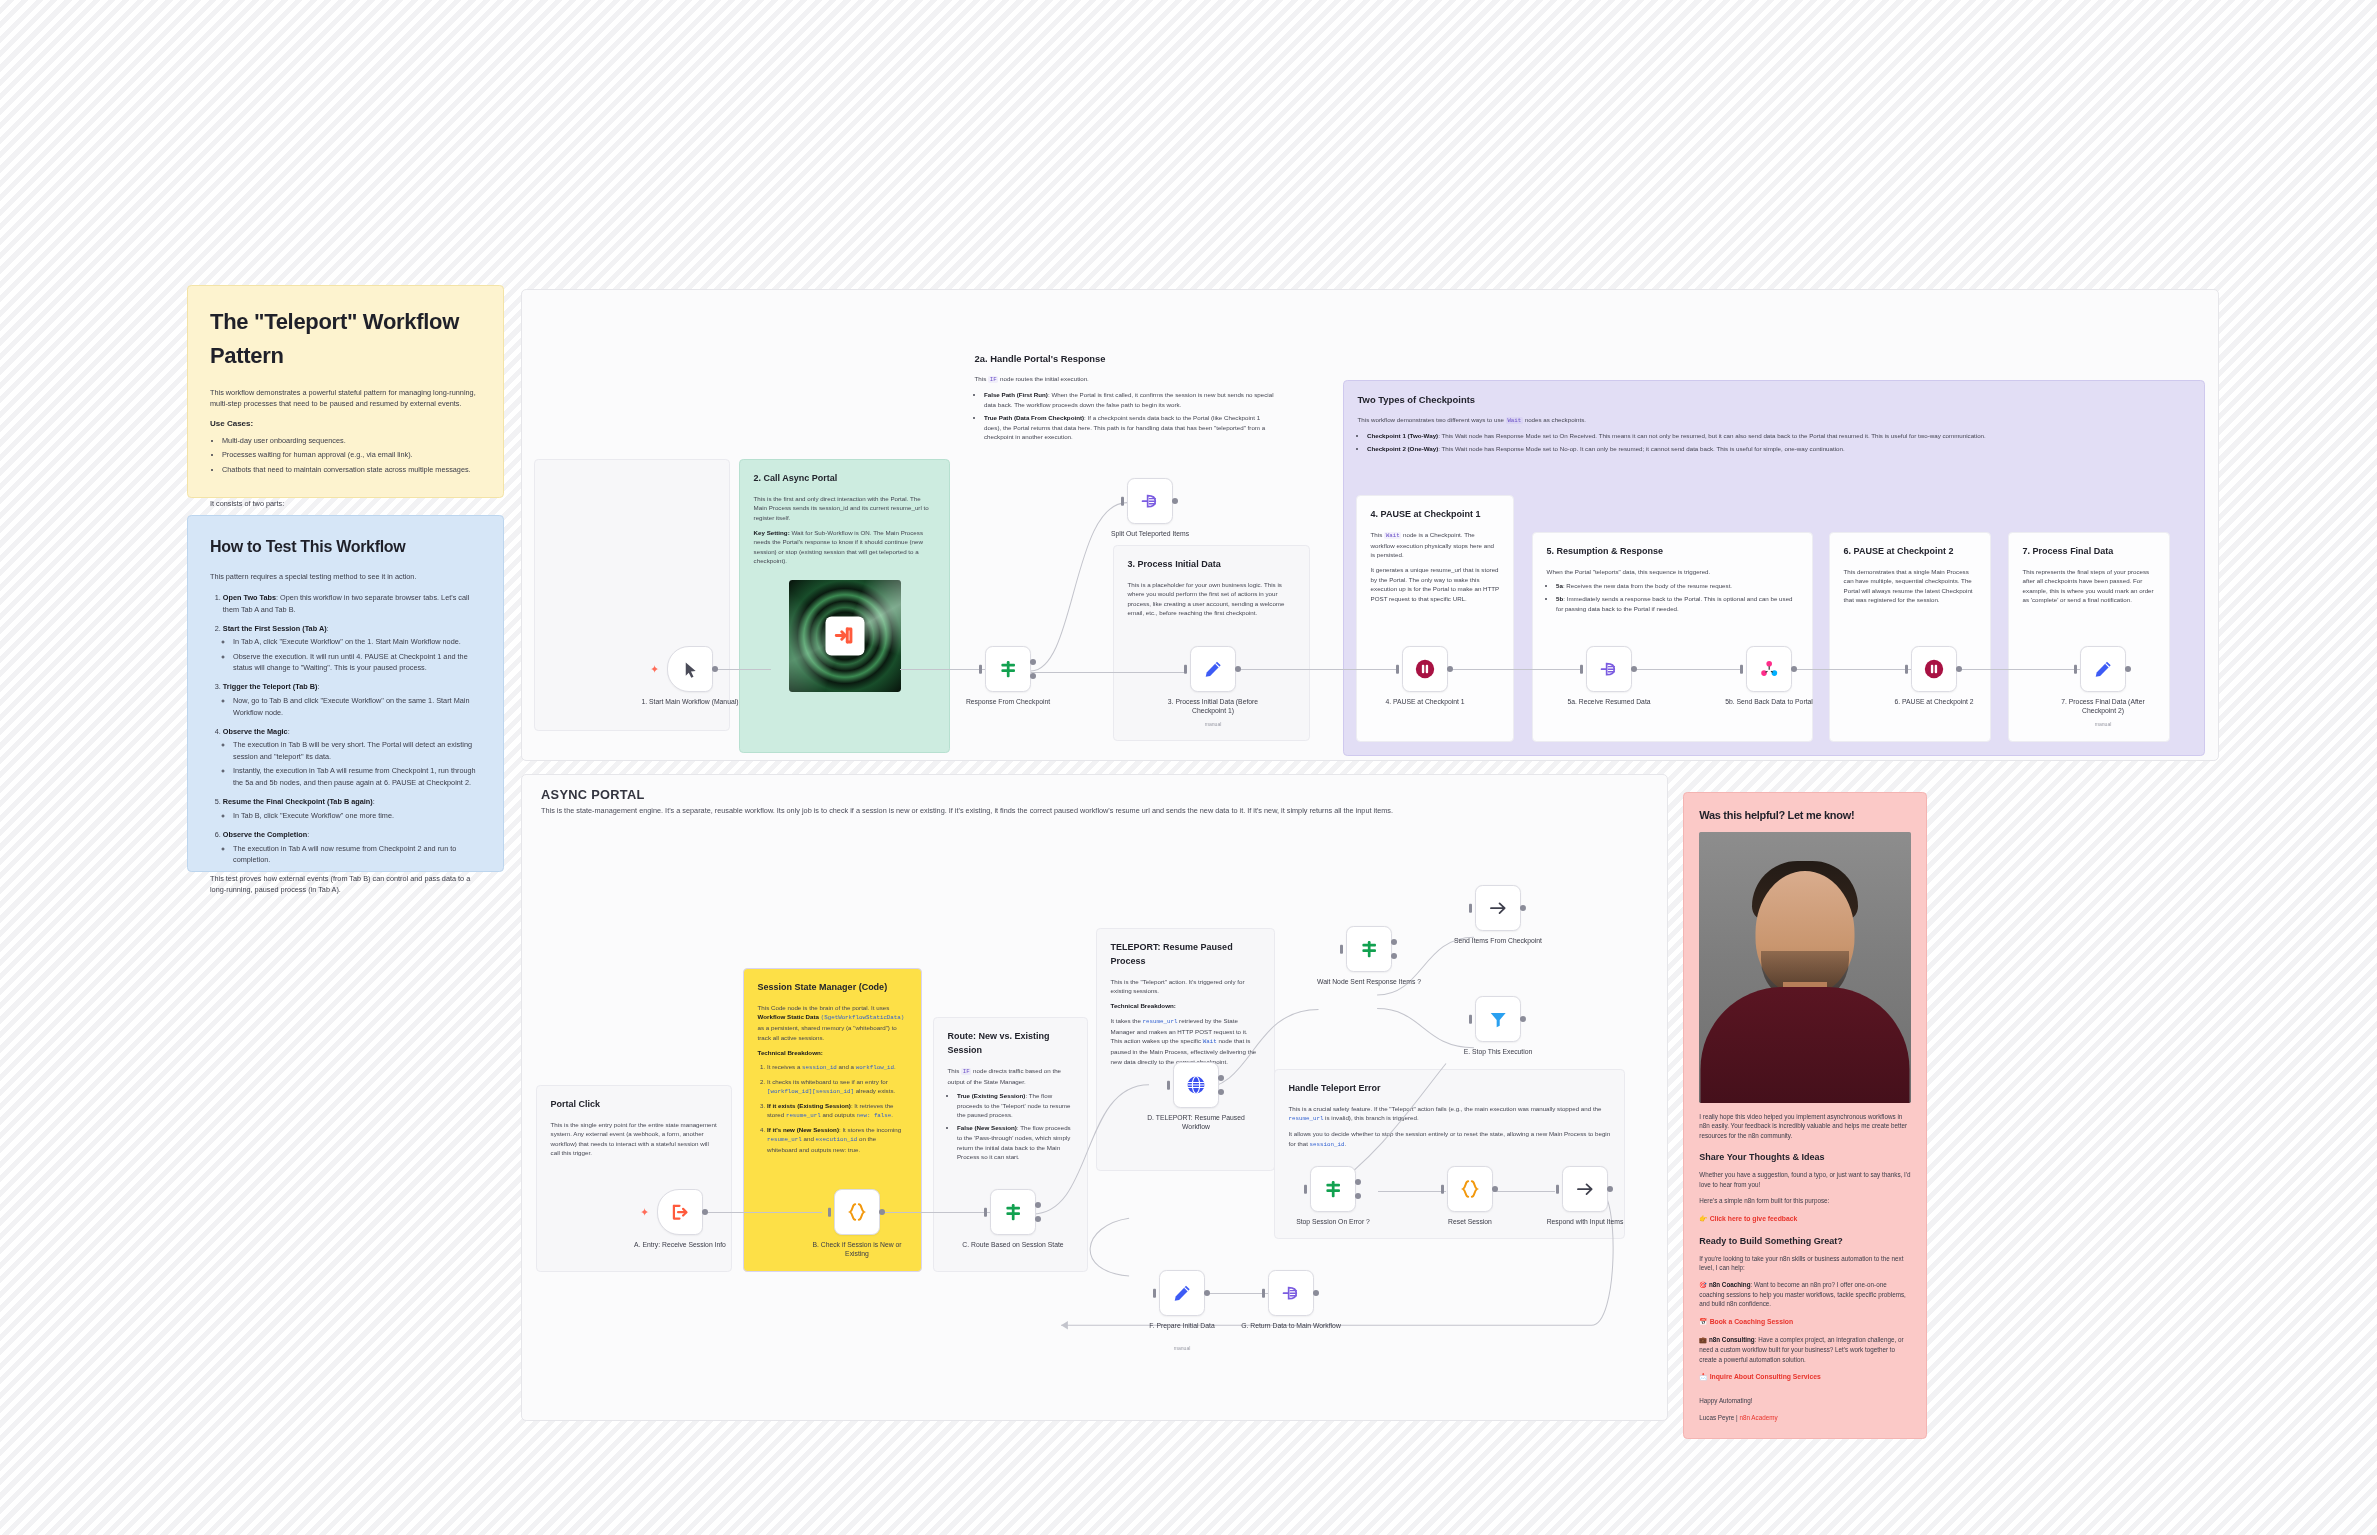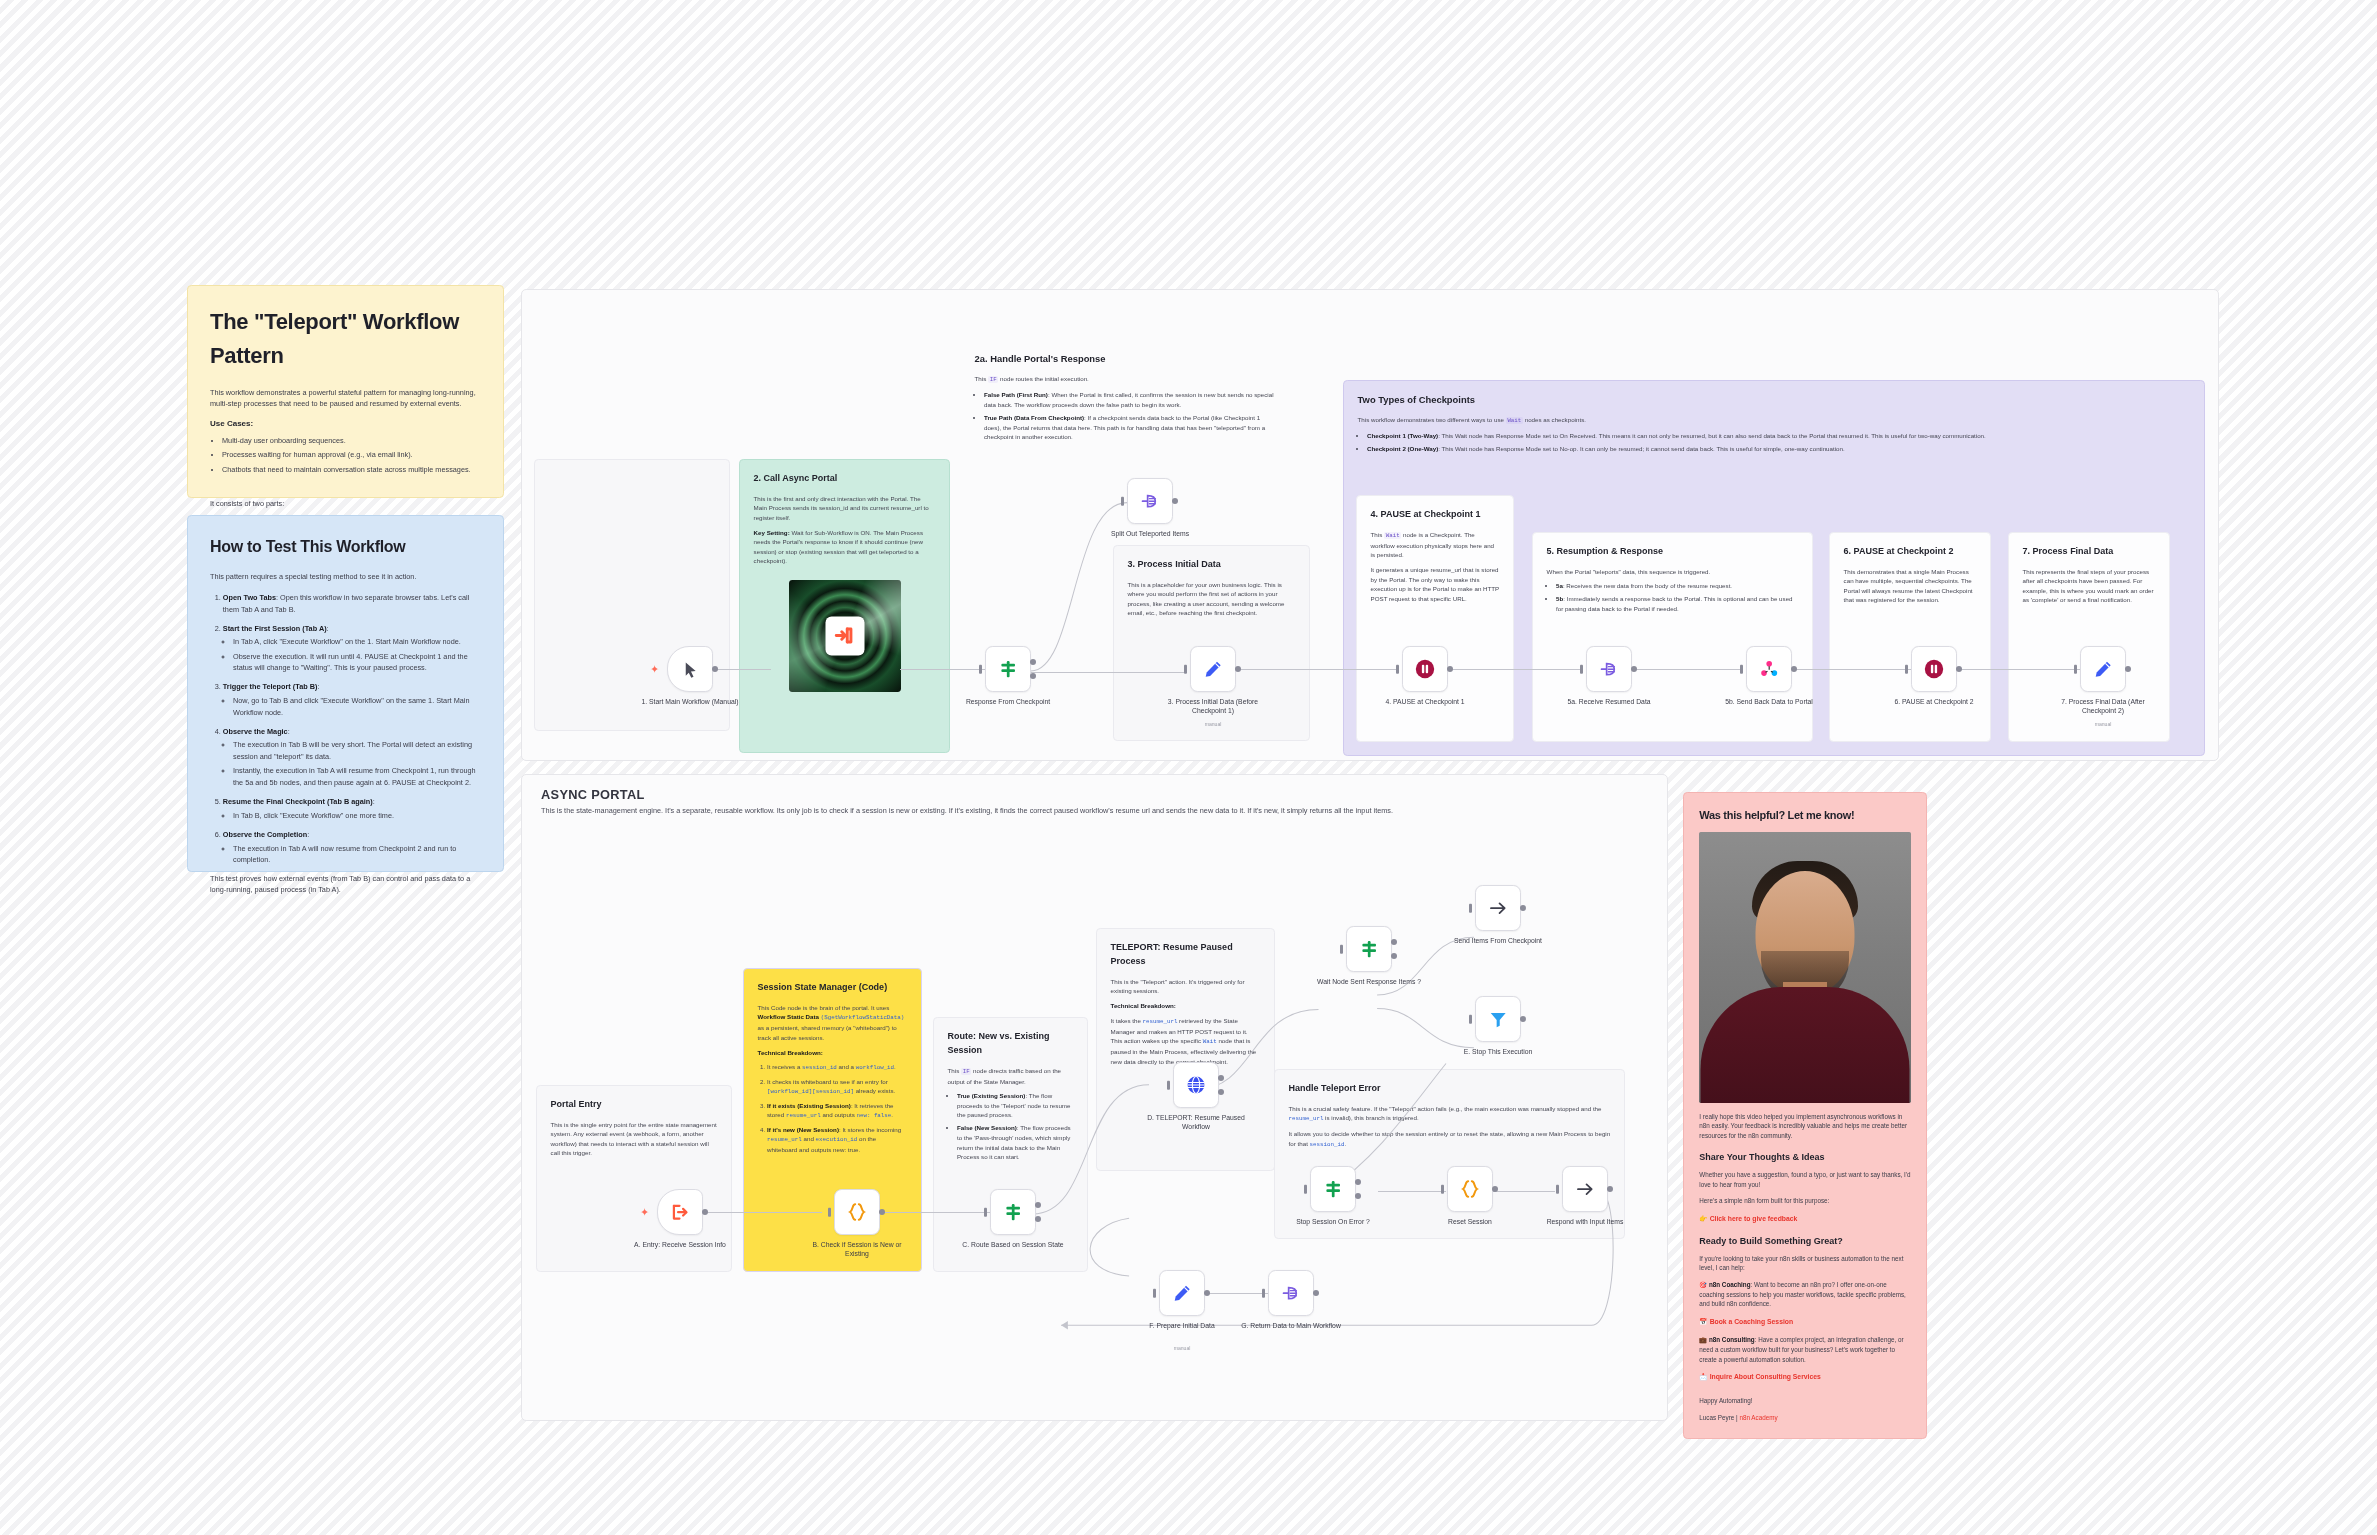--- a/index.html
+++ b/index.html
@@ -422,21 +422,21 @@
     <div class="lbl">7. Process Final Data (After Checkpoint 2)</div>
     <div class="sublbl">manual</div>
   </div>
 
   <div class="section" style="left:521px; top:774px; width:1147px; height:647px;">
     <div class="sec-title">ASYNC PORTAL</div>
     <div class="sec-sub" style="padding-right:34px;">This is the state-management engine. It's a separate, reusable workflow. Its only job is to check if a session is new or existing. If it's existing, it finds the correct paused workflow's resume url and sends the new data to it. If it's new, it simply returns all the input items.</div>
   </div>
 
   <div class="panel p-plain" style="left:536px; top:1085px; width:196px; height:187px;">
-    <h4>Portal Entry</h4>
+    <h4>Portal Click</h4>
     <p>This is the single entry point for the entire state management system. Any external event (a webhook, a form, another workflow) that needs to interact with a stateful session will call this trigger.</p>
   </div>
 
   <div class="panel p-lilac" style="left:743px; top:968px; width:179px; height:304px;">
     <h4>Session State Manager (Code)</h4>
     <p>
       <span>This Code node is the brain of the portal. It uses </span><b>Workflow Static Data</b> <code class="b">($getWorkflowStaticData)</code><span> as a persistent, shared memory (a "whiteboard") to track all active sessions.</span>
     </p>
     <p><b>Technical Breakdown:</b></p>
     <ol>

